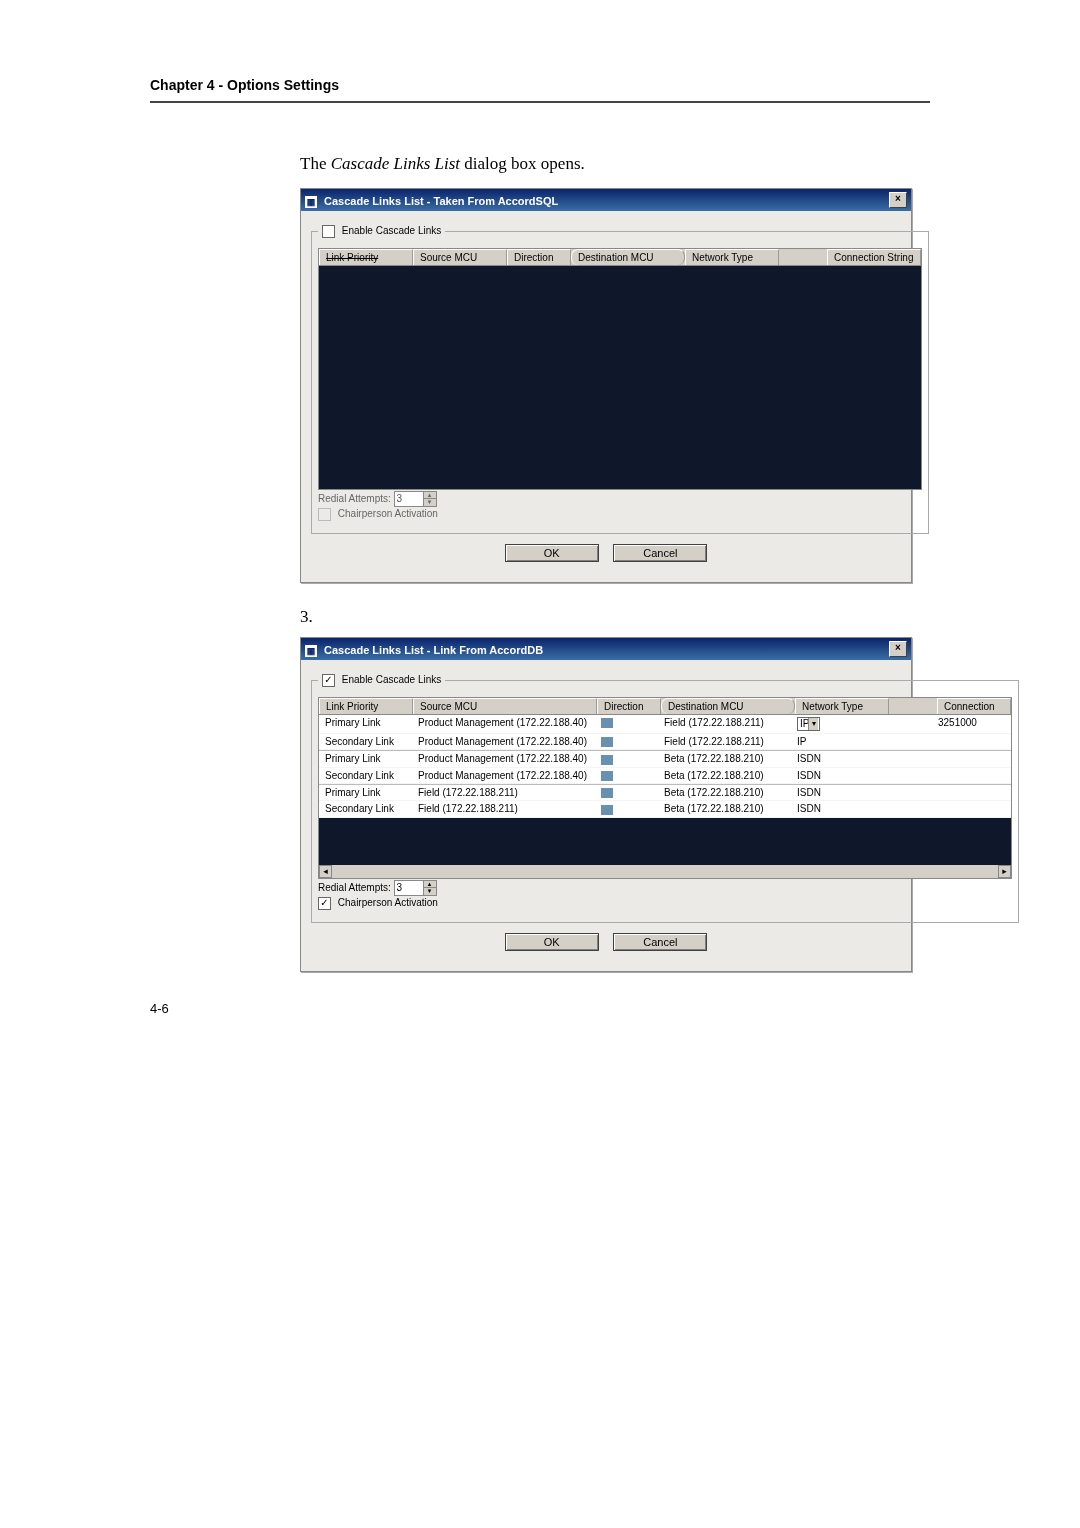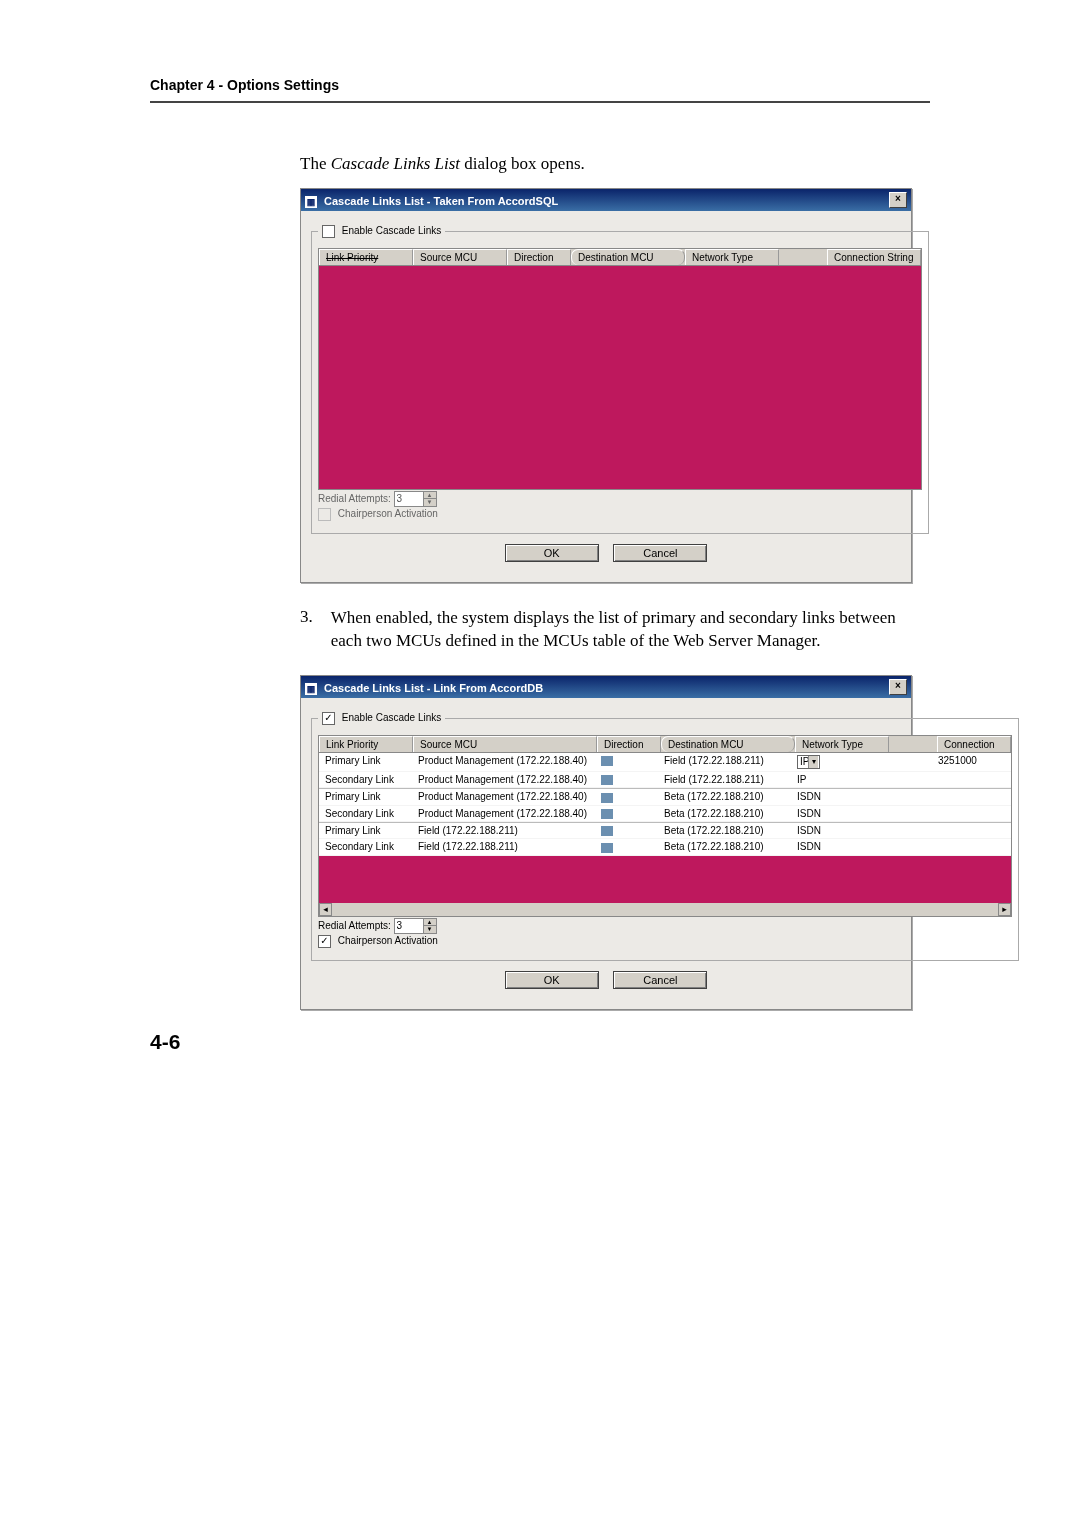--- a/index.html
+++ b/index.html
@@ -42,22 +42,22 @@
     margin-bottom: 6px;
   }
   .step-num {
     width: 20px;
     font-size: 17px;
   }
   em.italic { }
   strong.bold { font-weight: bold; }
   .page-num {
     font-family: Arial, Helvetica, sans-serif;
-    font-weight: bold;
-    font-size: 21px;
+    font-weight: normal;
+    font-size: 13px;
     position: absolute;
     left: 150px;
     bottom: 60px;
   }
 
   
   .dialog {
     margin: 10px 0 24px 150px;
     border: 1px solid #888;
     box-shadow: 1px 1px 0 #aaa;
@@ -118,21 +118,21 @@
     border: 1px solid #666;
     background: #fff;
     margin-right: 4px;
     vertical-align: middle;
     text-align: center;
     line-height: 10px;
     font-size: 10px;
   }
   .table-wrap {
     border: 1px solid #888;
-    background: #be185d;
+    background: #0f172a;
     margin-top: 6px;
     height: 240px;
     overflow: hidden;
     position: relative;
   }
   .table-wrap.short { height: 180px; }
   .grid-head {
     display: flex;
     background: #d4d0c8;
     border-bottom: 1px solid #888;
@@ -303,21 +303,20 @@
         <span class="win-btn">OK</span>
         <span class="win-btn">Cancel</span>
       </div>
     </div>
   </div>
 
   <div class="indent-block">
     <div class="step-row">
       <div class="step-num">3.</div>
       <div>
-        <p class="body-text">When enabled, the system displays the list of primary and secondary links between each two MCUs defined in the MCUs table of the Web Server Manager.</p>
       </div>
     </div>
   </div>
 
   <div class="dialog">
     <div class="titlebar">
       <span>
         <span class="tb-icon">▦</span>
         <span>Cascade Links List - Link From AccordDB</span>
       </span>

